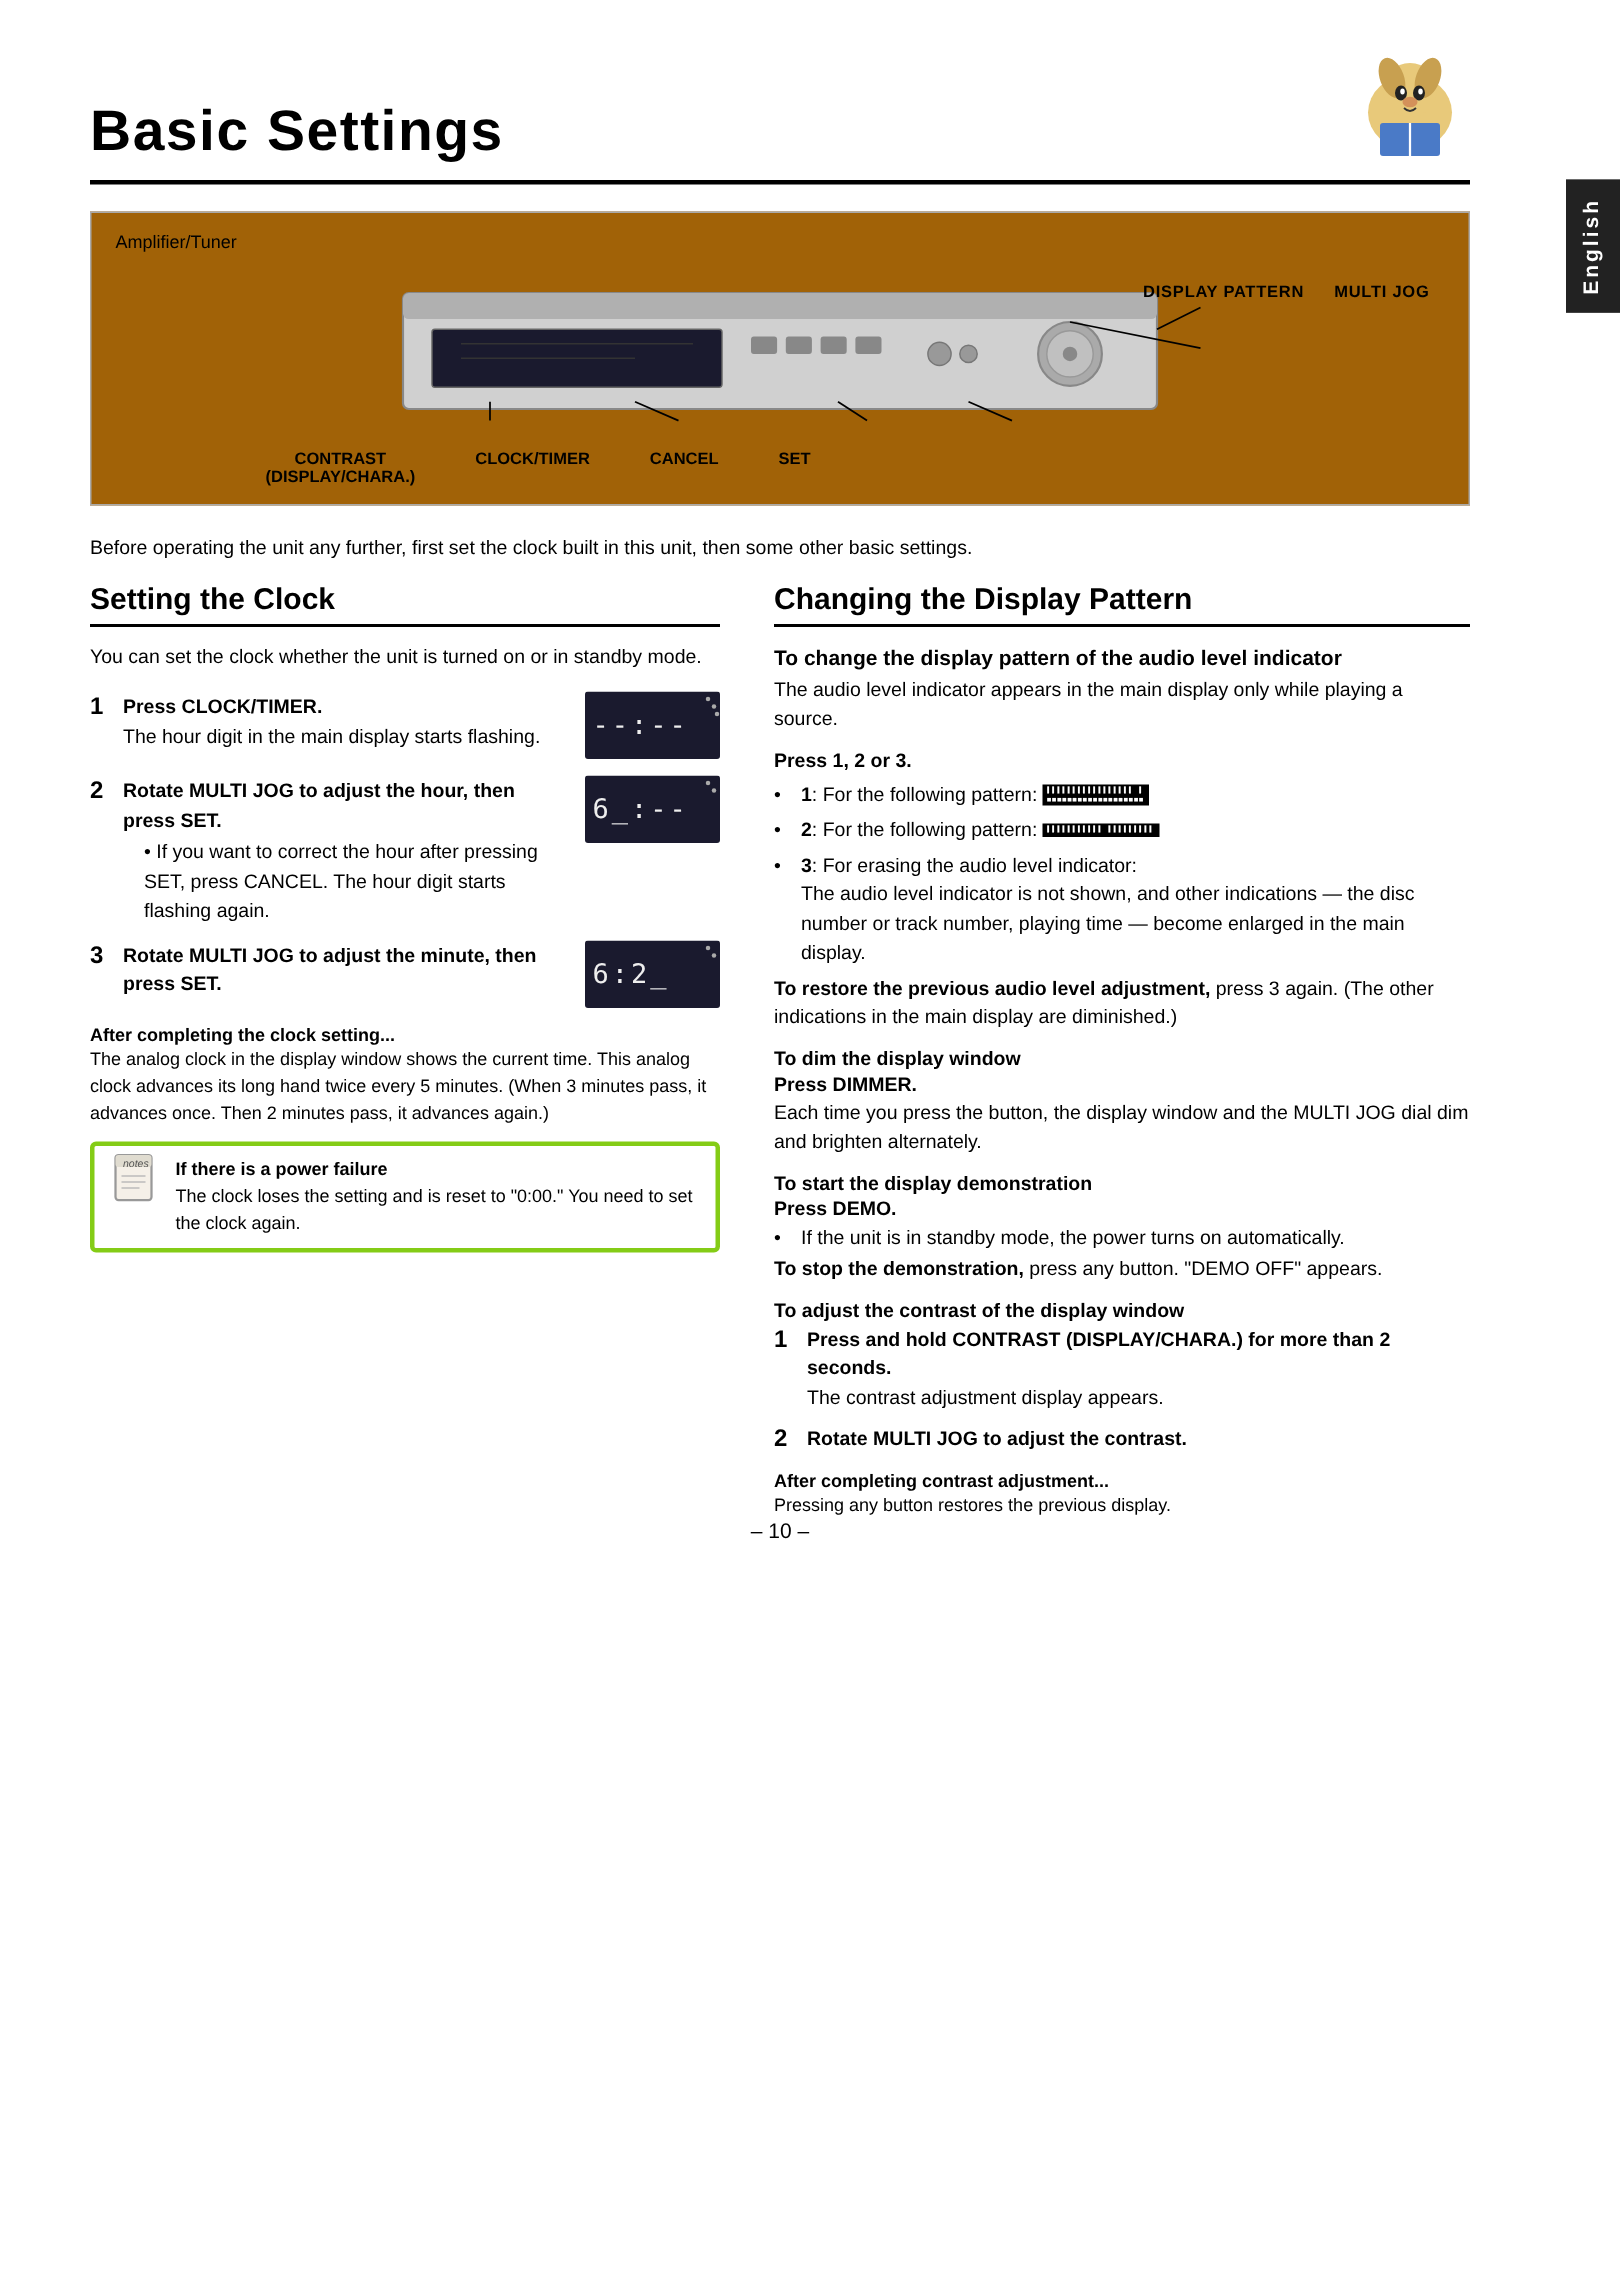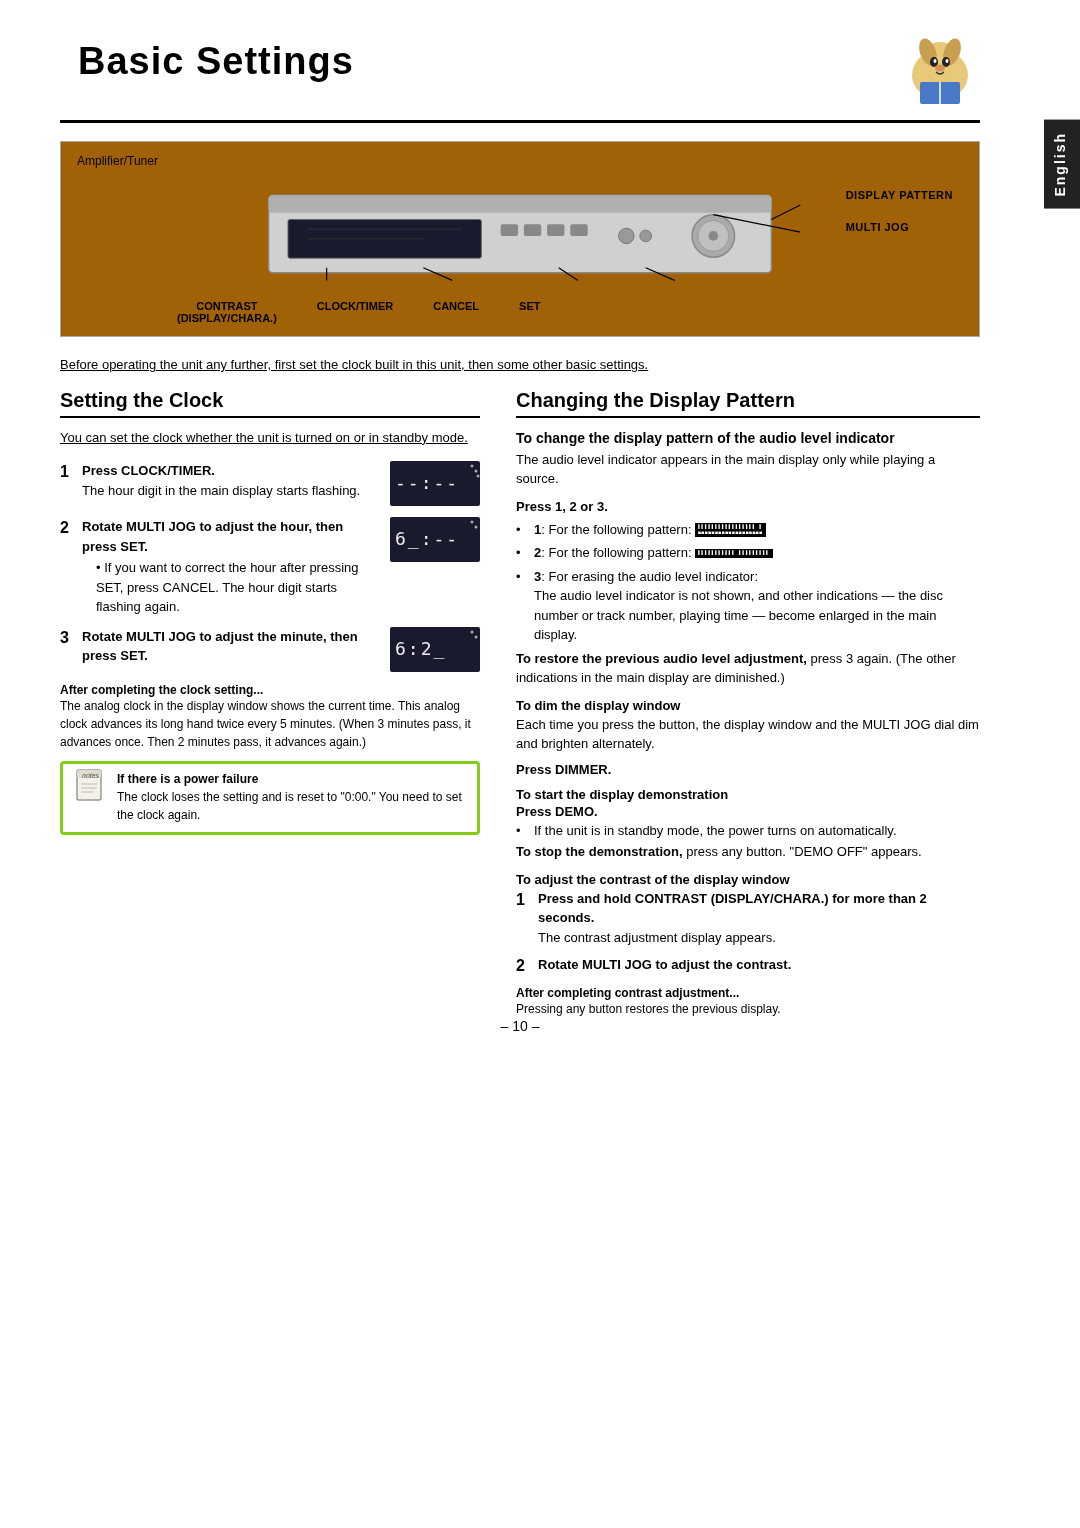--- a/index.html
+++ b/index.html
@@ -33,24 +33,23 @@
 
     
     .main-content {
       padding: 40px 60px 40px 60px;
       max-width: 1040px;
     }
 
     
     .page-header {
       display: flex;
-      align-items: flex-start;
+      align-items: flex-end;
       justify-content: space-between;
       margin-bottom: 10px;
-      margin-left: 18px;
     }
     .page-title {
       font-size: 38px;
       font-weight: bold;
       color: #000;
       letter-spacing: 1px;
     }
     .header-divider {
       border: none;
       border-top: 3px solid #000;
@@ -133,21 +132,20 @@
       font-weight: bold;
       margin-bottom: 2px;
       margin-top: 10px;
     }
 
     
     .intro-text {
       font-size: 13px;
       margin-bottom: 14px;
       line-height: 1.5;
-      text-decoration: underline;
     }
 
     
     .step {
       display: flex;
       margin-bottom: 8px;
       line-height: 1.5;
     }
     .step-num {
       font-size: 16px;
@@ -315,21 +313,21 @@
 
         <line x1="100" y1="95" x2="100" y2="108" stroke="#000" stroke-width="1.2"></line>
 
         <line x1="200" y1="95" x2="230" y2="108" stroke="#000" stroke-width="1.2"></line>
 
         <line x1="340" y1="95" x2="360" y2="108" stroke="#000" stroke-width="1.2"></line>
 
         <line x1="430" y1="95" x2="460" y2="108" stroke="#000" stroke-width="1.2"></line>
       </svg>
 
-      <div style="position:absolute; right:10px; top:15px; display:flex; flex-direction:column; gap:20px;">
+      <div style="position:absolute; right:10px; top:15px; display:flex; flex-direction:row; gap:20px;">
         <div class="annotation-right">DISPLAY PATTERN</div>
         <div class="annotation-right">MULTI JOG</div>
       </div>
     </div>
 
     <div class="diagram-bottom-labels">
       <div class="bottom-label">CONTRAST<br>(DISPLAY/CHARA.)</div>
       <div class="bottom-label">CLOCK/TIMER</div>
       <div class="bottom-label">CANCEL</div>
       <div class="bottom-label">SET</div>
@@ -460,22 +458,22 @@
           <span>The audio level indicator is not shown, and other indications — the disc number or track number, playing time — become enlarged in the main display.</span>
         </div>
       </div>
 
       <p style="font-size:13px; line-height:1.5; margin-top:4px; margin-bottom:8px;">
         <span class="bold">To restore the previous audio level adjustment,</span>
         <span> press 3 again. (The other indications in the main display are diminished.)</span>
       </p>
 
       <div class="sub-subsection">To dim the display window</div>
+      <p style="font-size:13px; margin-bottom:2px;"><span class="bold">Press DIMMER.</span></p>
       <p style="font-size:13px; line-height:1.5; margin-bottom:8px;">Each time you press the button, the display window and the MULTI JOG dial dim and brighten alternately.</p>
-      <p style="font-size:13px; margin-bottom:2px;"><span class="bold">Press DIMMER.</span></p>
 
       <div class="sub-subsection">To start the display demonstration</div>
       <p style="font-size:13px; margin-bottom:2px;"><span class="bold">Press DEMO.</span></p>
       <div class="bullet-item" style="margin-bottom:2px;">
         <span class="bullet-dot">•</span>
         <span>If the unit is in standby mode, the power turns on automatically.</span>
       </div>
       <p style="font-size:13px; line-height:1.5; margin-bottom:10px;">
         <span class="bold">To stop the demonstration,</span>
         <span> press any button. "DEMO OFF" appears.</span>

